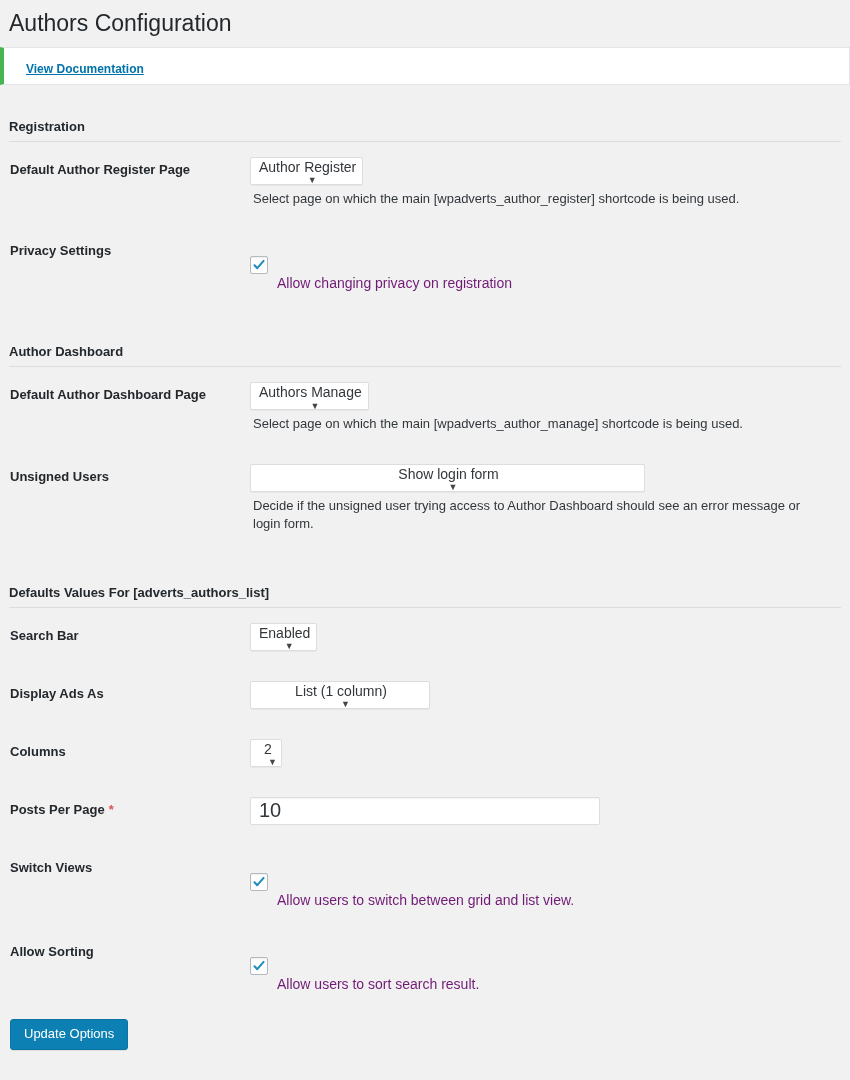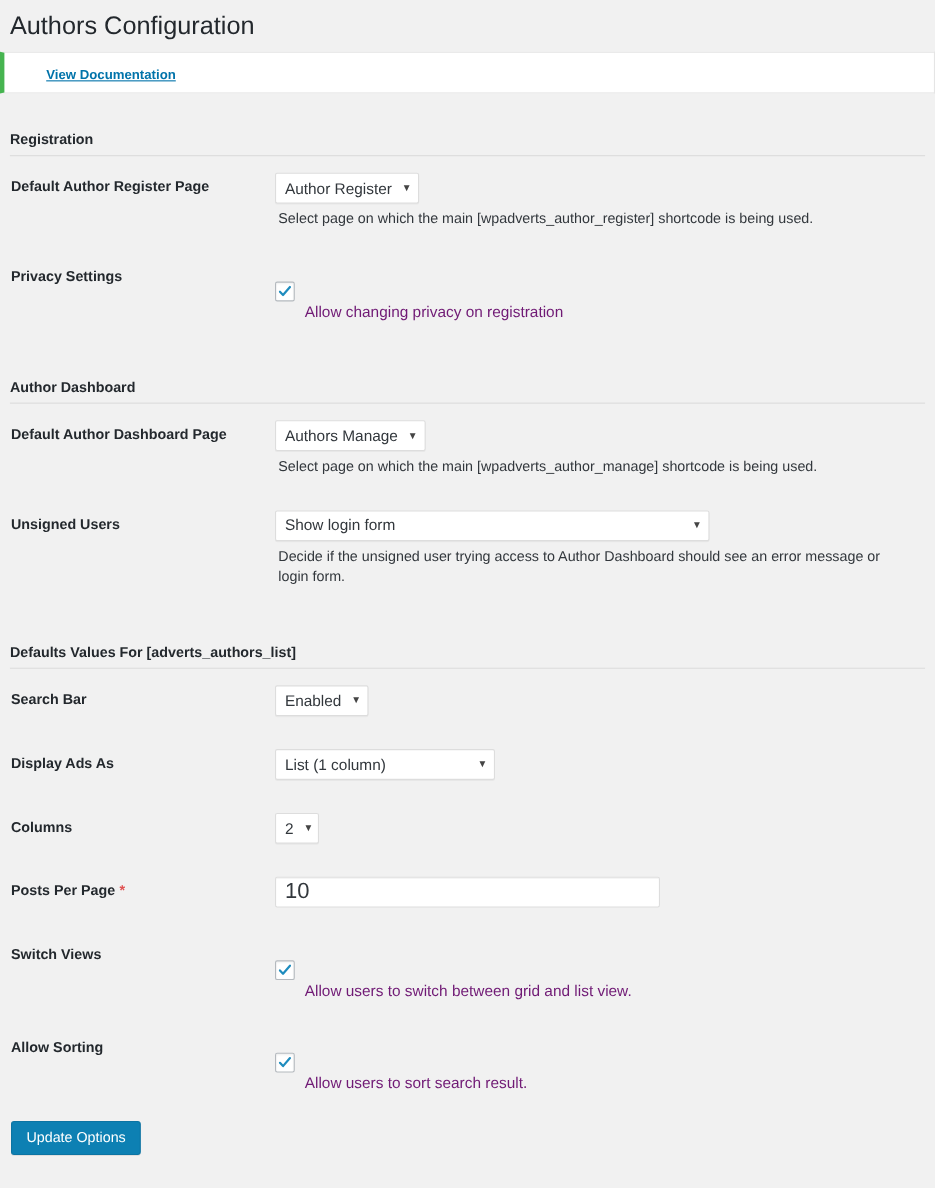--- a/index.html
+++ b/index.html
@@ -24,21 +24,21 @@
     margin: 0;
   }
 
   .notice {
     background: #ffffff;
     border-left: 4px solid #46b450;
     border-top: 1px solid #e5e5e5;
     border-right: 1px solid #e5e5e5;
     border-bottom: 1px solid #e5e5e5;
     margin: 5px 0 0 0;
-    padding: 11px 12px 11px 16px;
+    padding: 11px 12px 11px 0;
     box-sizing: border-box;
     height: 38px;
   }
   .notice a {
     color: #0073aa;
     font-weight: bold;
     font-size: 12px;
     text-decoration: underline;
     margin-left: 22px;
   }
@@ -87,30 +87,31 @@
     background: #fff;
     border: 1px solid #dddddd;
     box-shadow: 0 1px 0 rgba(0,0,0,0.04);
     border-radius: 2px;
     height: 28px;
     box-sizing: border-box;
     font-size: 14px;
     color: #32373c;
     padding: 0 6px 0 8px;
     font-family: "Liberation Sans", sans-serif;
+    flex-direction: column;
   }
   .sel .arrow {
     font-size: 9px;
     color: #444;
     margin-left: 9px;
     line-height: 1;
   }
   .sel.w-auto { }
   .sel.w-wide { width: 395px; }
-  .sel.w-med  { width: 200px; }
+  .sel.w-med  { width: 180px; }
   .sel.w-tiny { padding-right: 4px; }
 
   .desc {
     font-size: 13px;
     color: #32373c;
     margin: 5px 0 0 3px;
     line-height: 1.4;
   }
 
   input.text-input {

